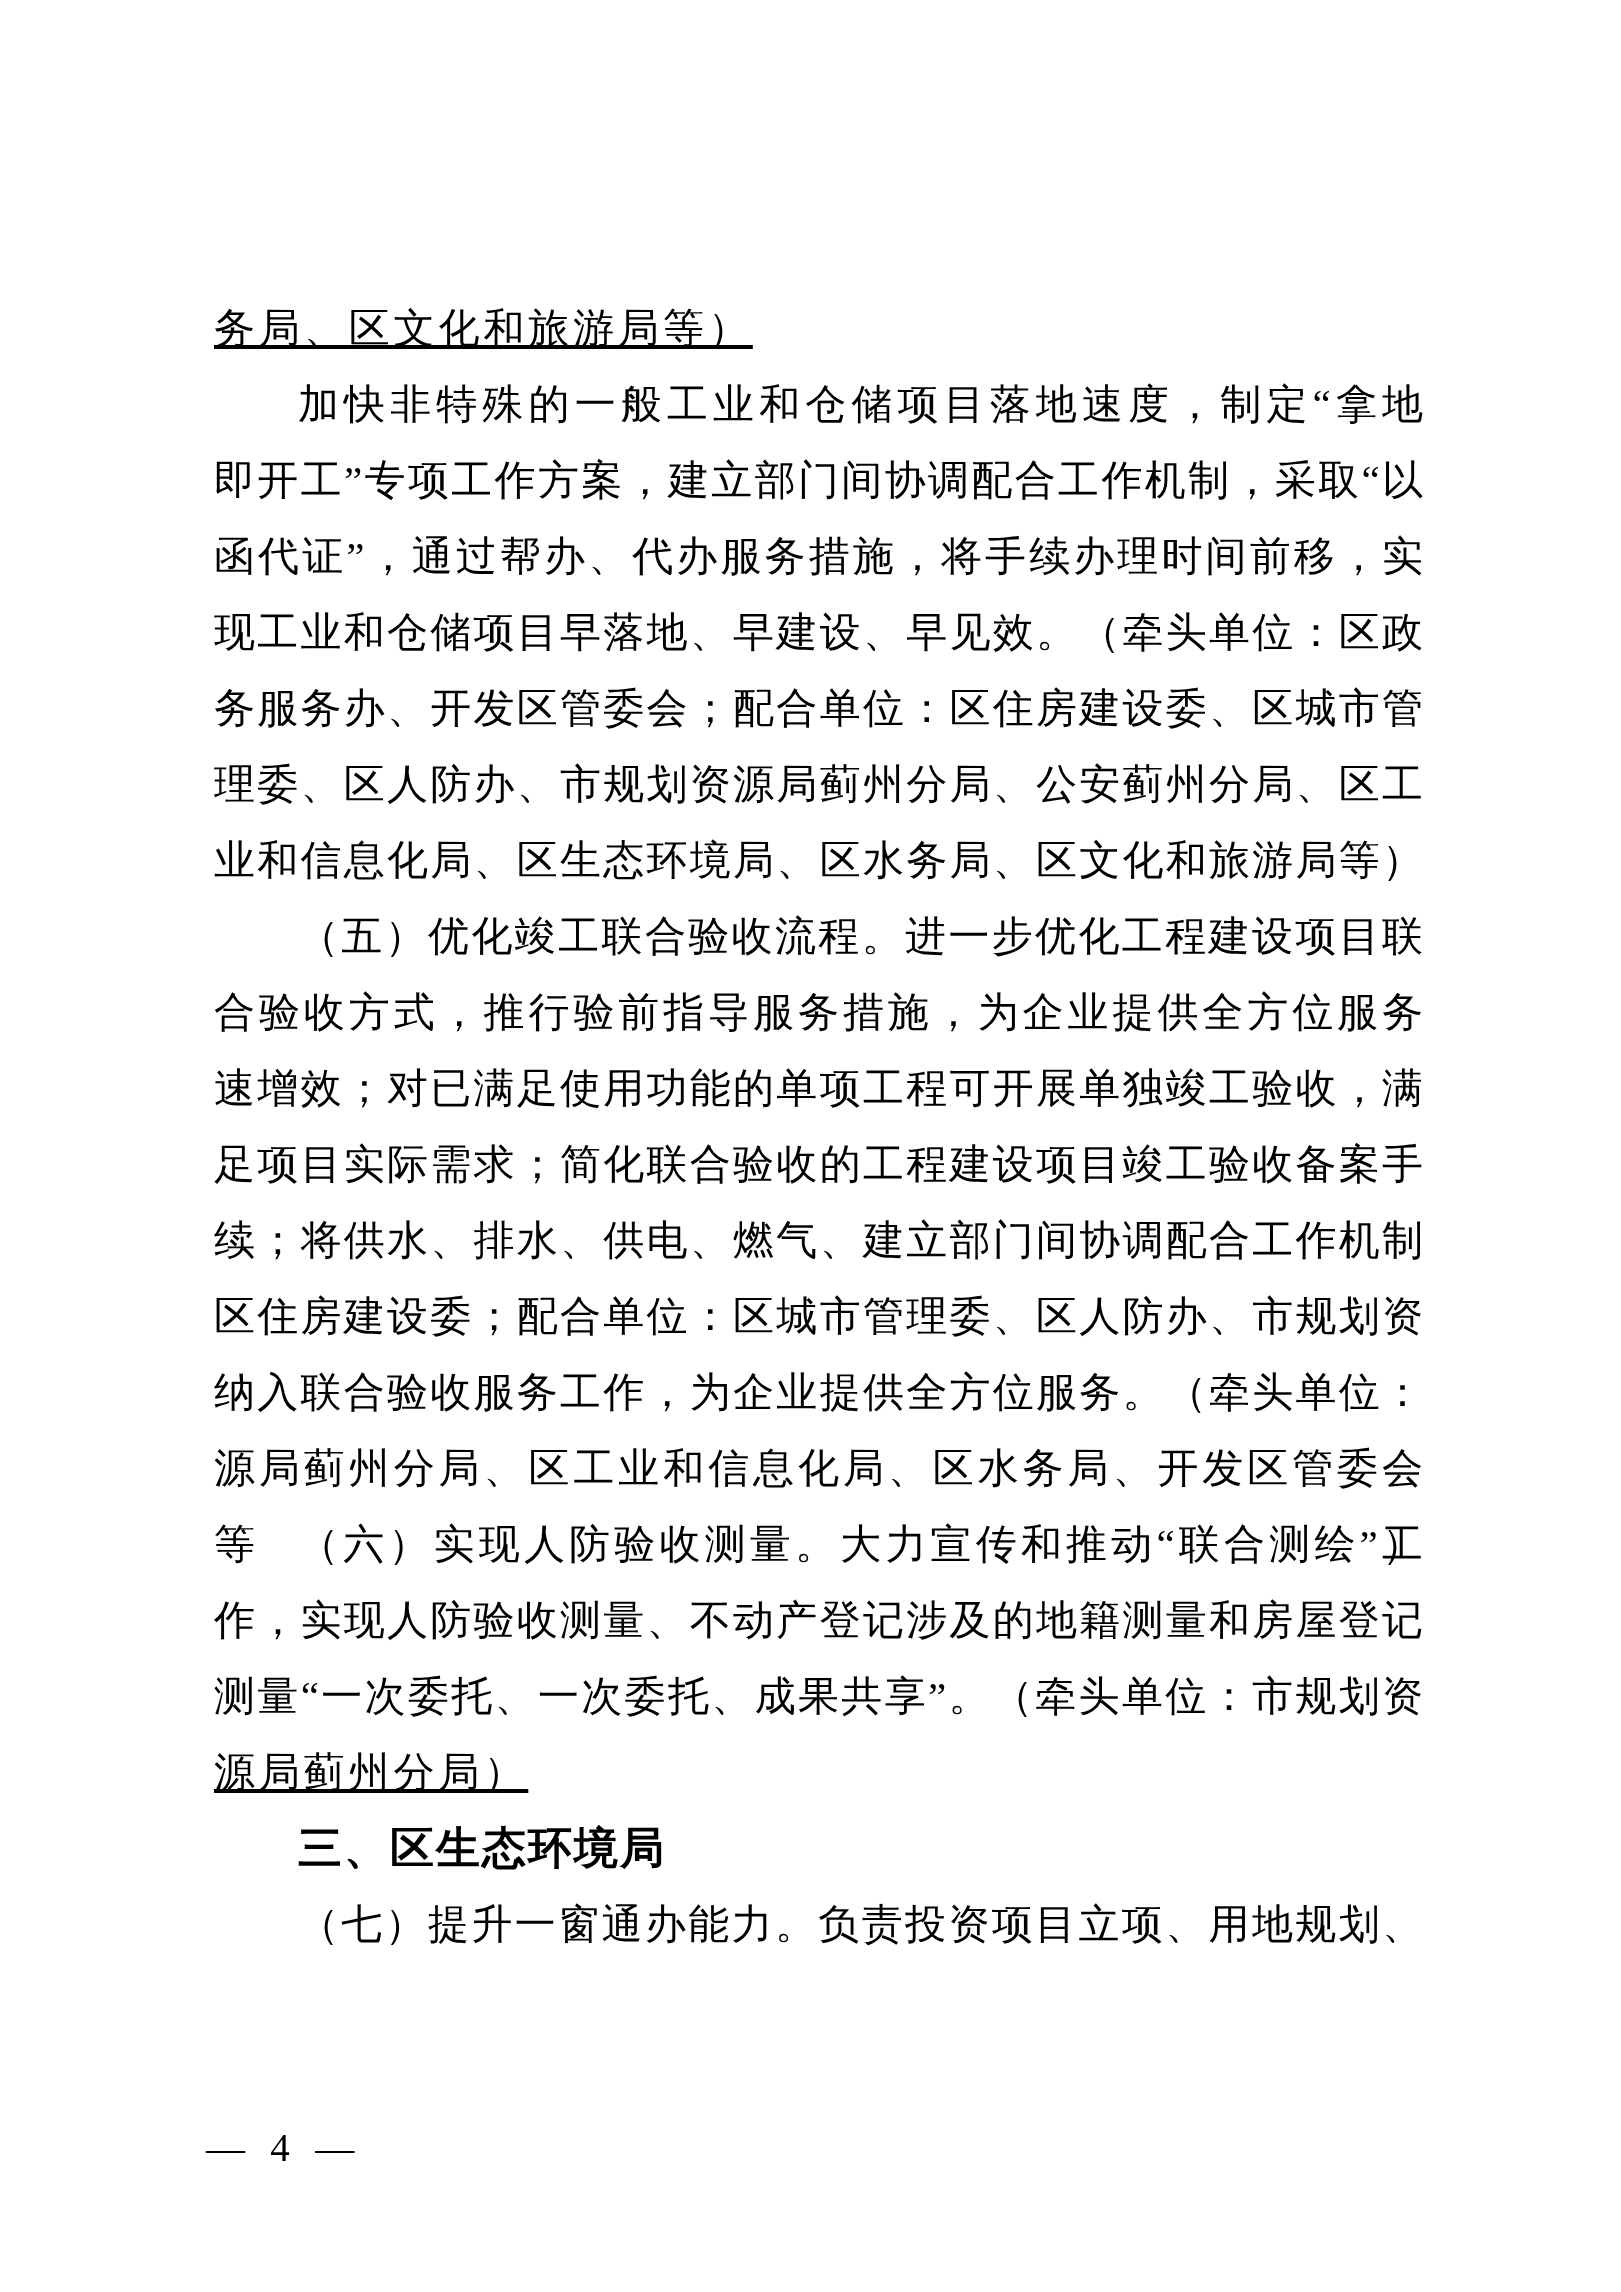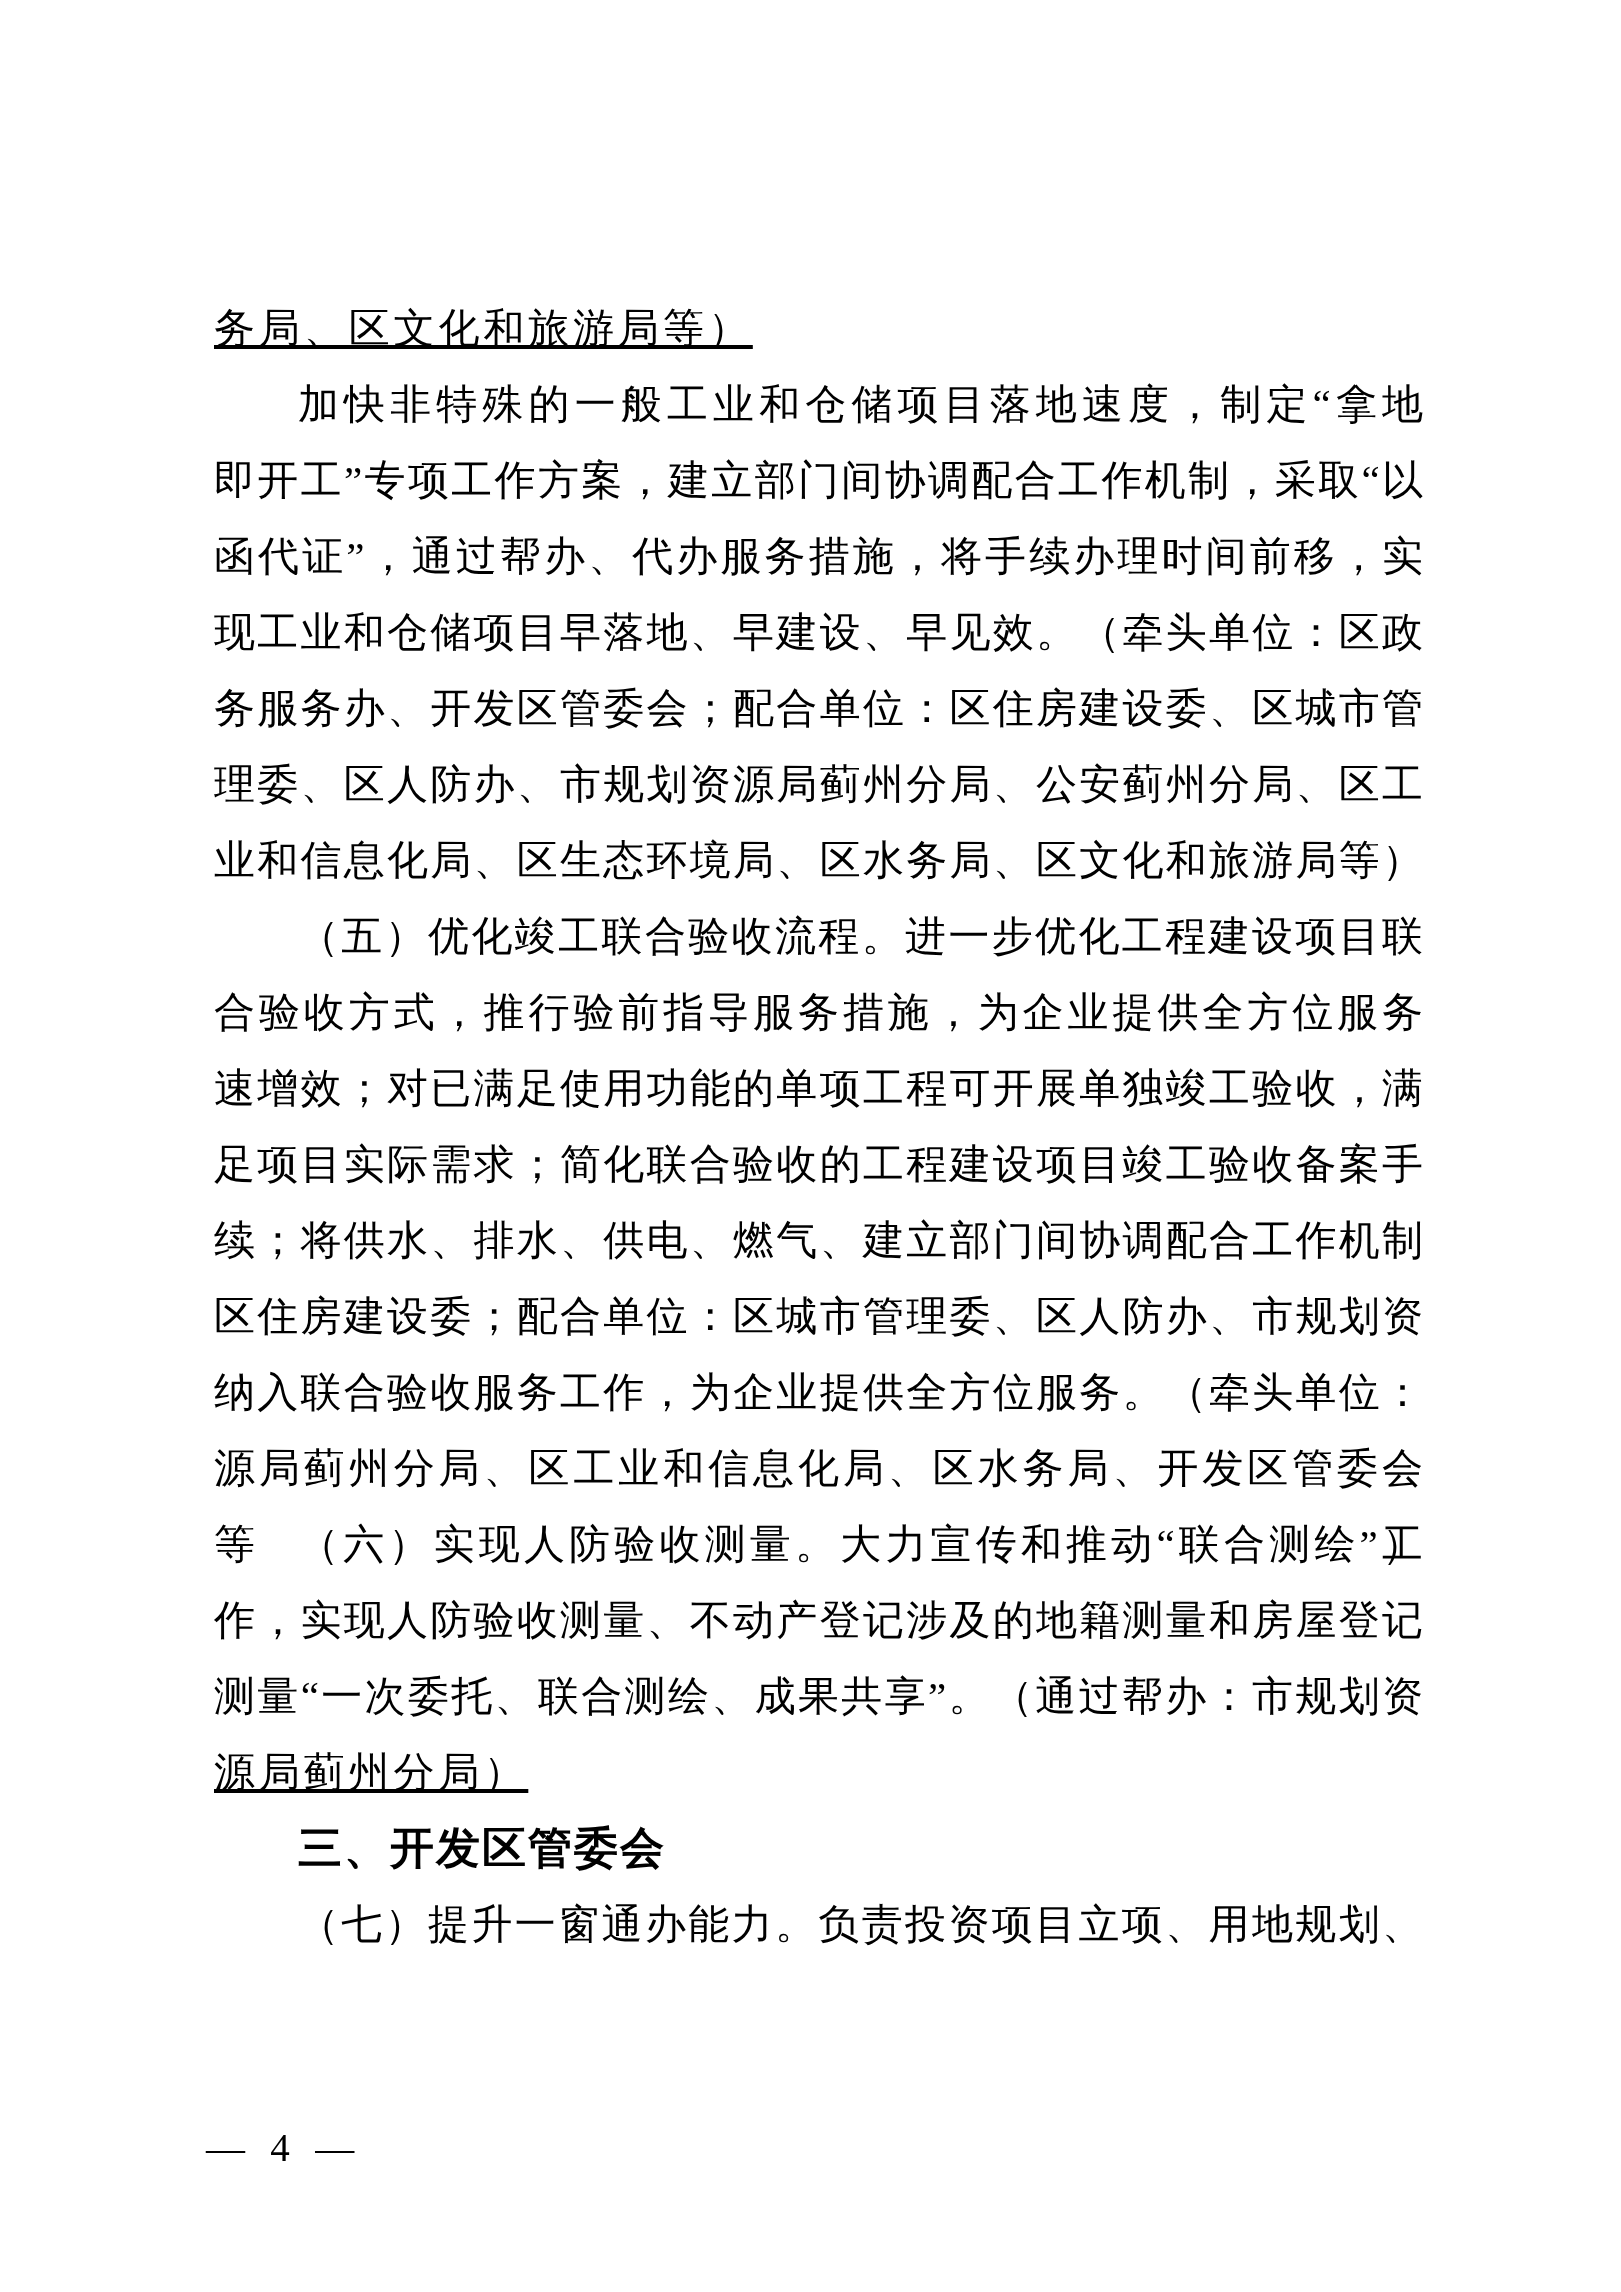--- a/index.html
+++ b/index.html
@@ -76,20 +76,20 @@
     <p class="line indent">（五）优化竣工联合验收流程。进一步优化工程建设项目联</p>
     <p class="line">合验收方式，推行验前指导服务措施，为企业提供全方位服务</p>
     <p class="line">速增效；对已满足使用功能的单项工程可开展单独竣工验收，满</p>
     <p class="line">足项目实际需求；简化联合验收的工程建设项目竣工验收备案手</p>
     <p class="line">续；将供水、排水、供电、燃气、建立部门间协调配合工作机制</p>
     <p class="line">区住房建设委；配合单位：区城市管理委、区人防办、市规划资</p>
     <p class="line">纳入联合验收服务工作，为企业提供全方位服务。（牵头单位：</p>
     <p class="line">源局蓟州分局、区工业和信息化局、区水务局、开发区管委会等）</p>
     <p class="line indent">（六）实现人防验收测量。大力宣传和推动“联合测绘”工</p>
     <p class="line">作，实现人防验收测量、不动产登记涉及的地籍测量和房屋登记</p>
-    <p class="line">测量“一次委托、联合测绘、成果共享”。（通过帮办：市规划资</p>
+    <p class="line">测量“一次委托、一次委托、成果共享”。（牵头单位：市规划资</p>
     <p class="line short">源局蓟州分局）</p>
-    <p class="line heading">三、开发区管委会</p>
+    <p class="line heading">三、区生态环境局</p>
     <p class="line indent">（七）提升一窗通办能力。负责投资项目立项、用地规划、</p>
   </main>
   <footer class="page-number">— 4 —</footer>
 </div>
 
 
 </body></html>

